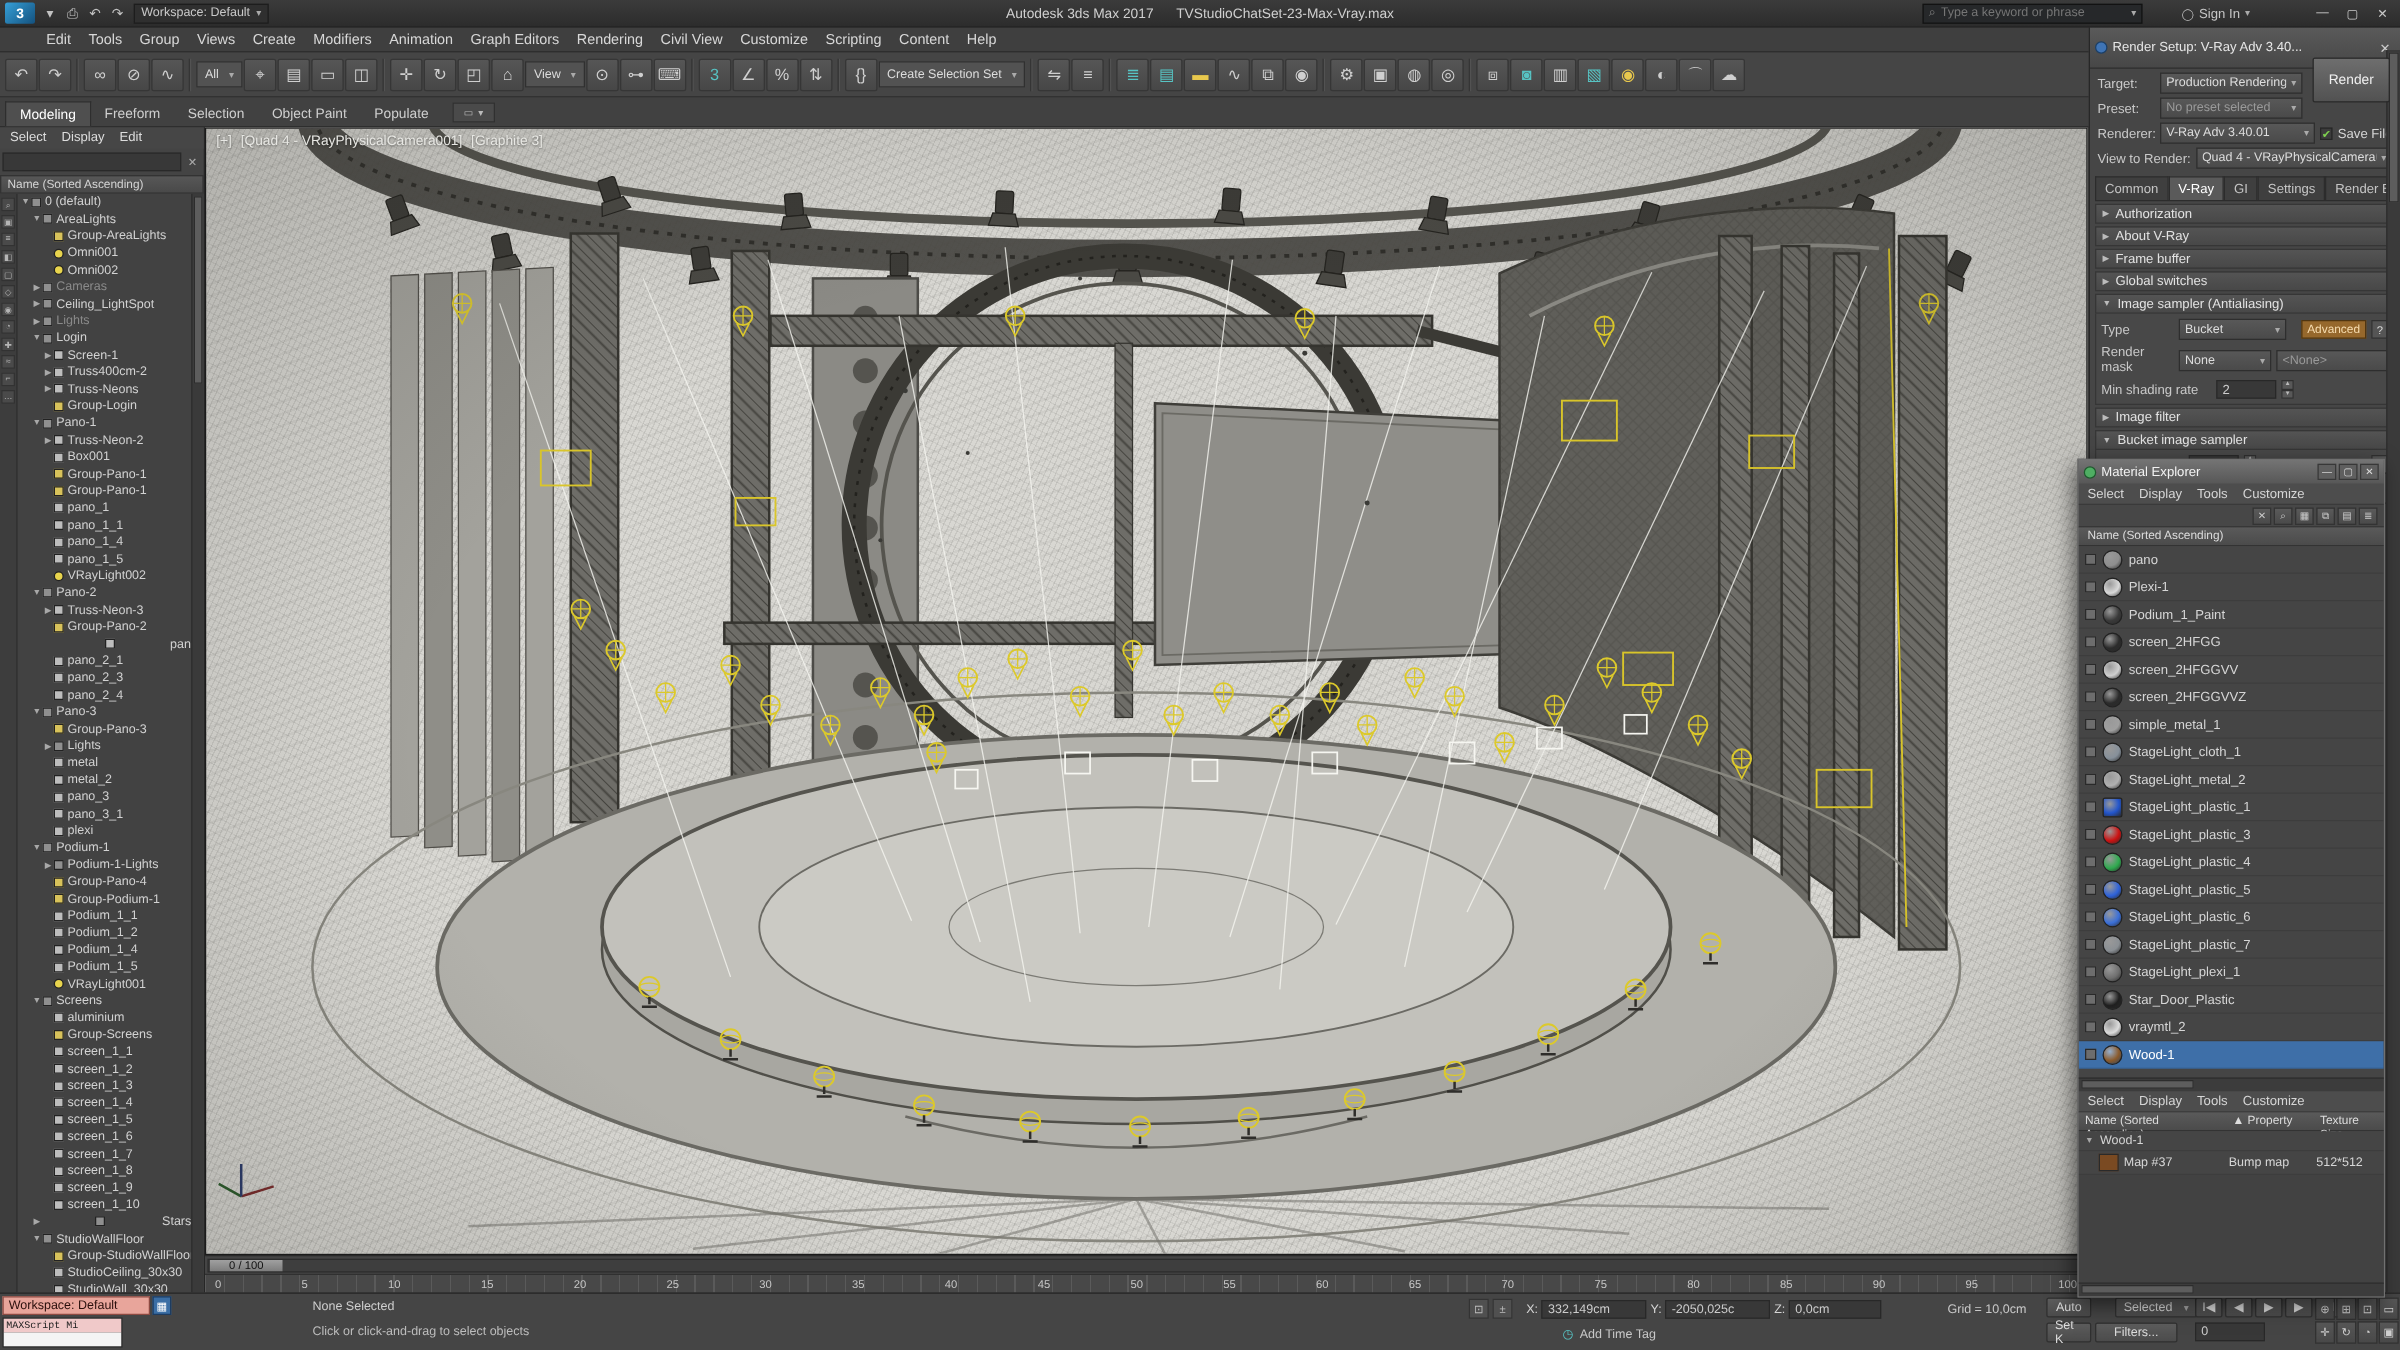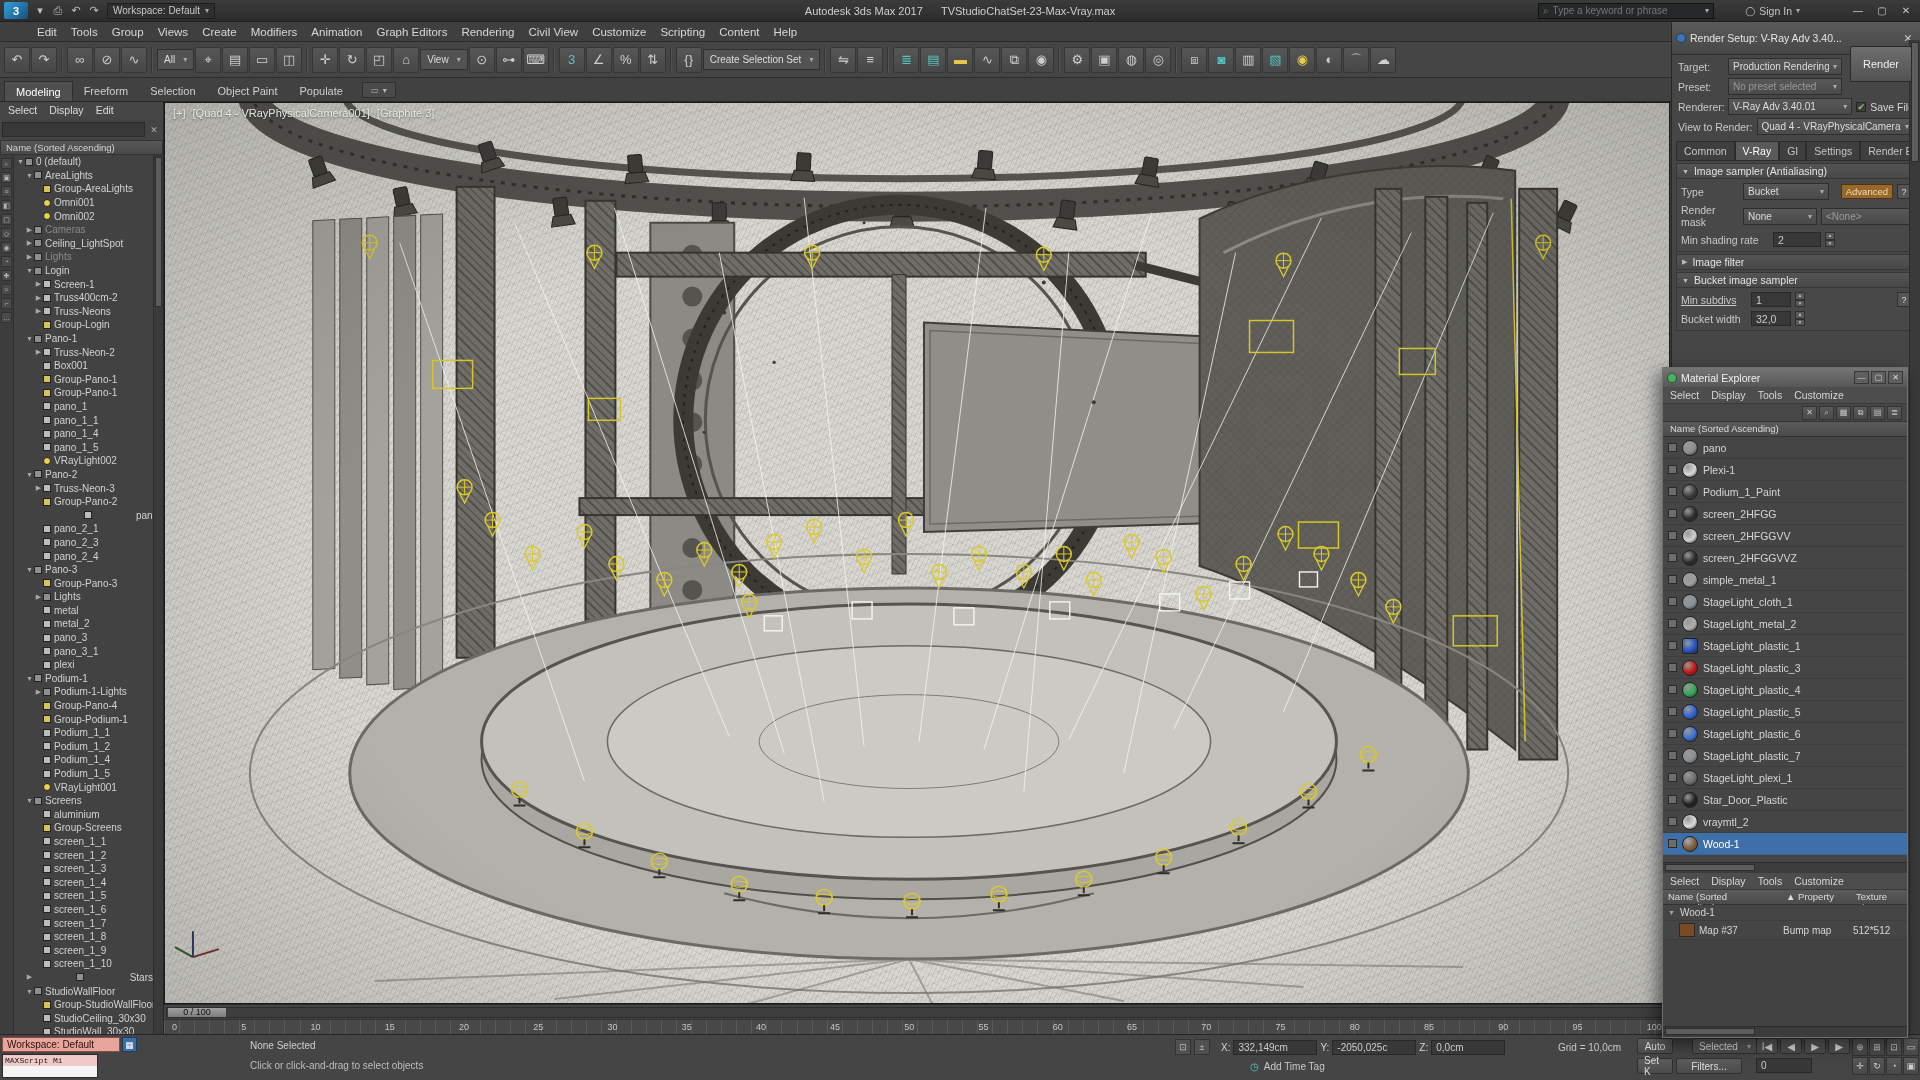--- a/index.html
+++ b/index.html
@@ -984,20 +984,38 @@
     </div>
   </div>
 
   <div class="rp-tabs" id="rp-tabs">
       <span class="rp-tab">Common</span>
       <span class="rp-tab active">V-Ray</span>
       <span class="rp-tab">GI</span>
       <span class="rp-tab">Settings</span>
       <span class="rp-tab">Render Elements</span>
     </div>
+  <div id="rollouts-top">
+      <div class="rollout">
+        <span class="arrow">▶</span>
+        <span>Authorization</span>
+      </div>
+      <div class="rollout">
+        <span class="arrow">▶</span>
+        <span>About V-Ray</span>
+      </div>
+      <div class="rollout">
+        <span class="arrow">▶</span>
+        <span>Frame buffer</span>
+      </div>
+      <div class="rollout">
+        <span class="arrow">▶</span>
+        <span>Global switches</span>
+      </div>
+    </div>
 
   <div class="rollout">
     <span class="arrow">▼</span>
       <span>Image sampler (Antialiasing)</span>
   </div>
   <div class="ro-body">
     <div class="ro-row">
       <span class="rp-lbl" style="width:58px;">Type</span>
       <div class="dd" style="width:86px;">
         <span>Bucket</span>

